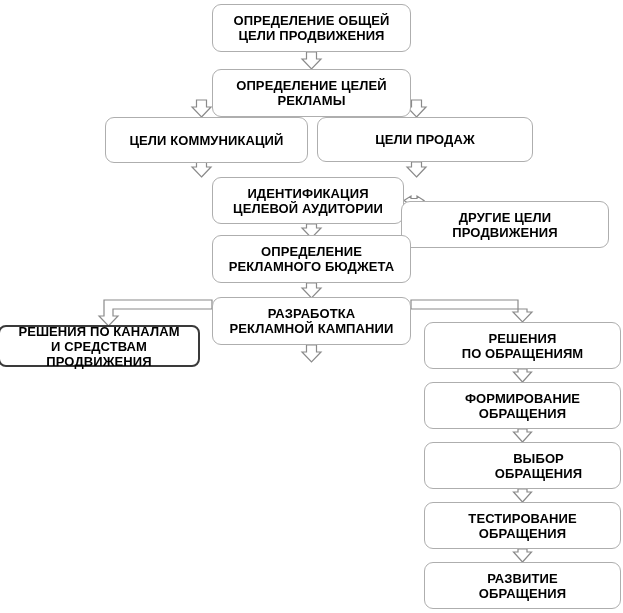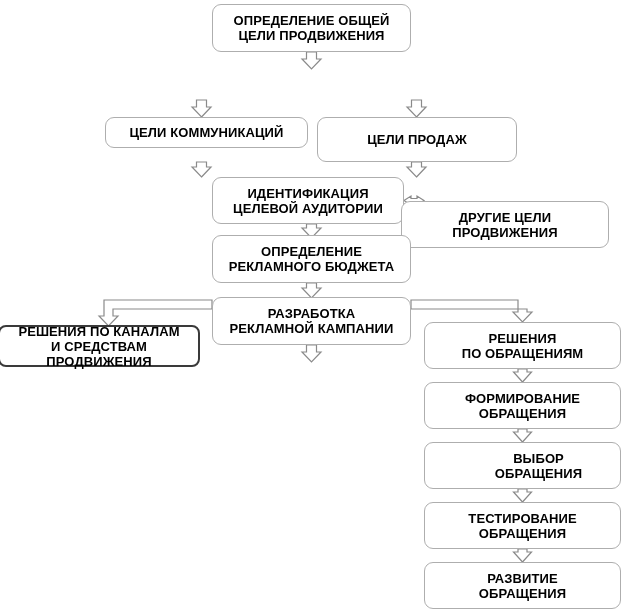--- a/index.html
+++ b/index.html
@@ -87,24 +87,28 @@
       <path d="M518,489 L518,492 L513.5,492 L522.5,502 L531.5,492 L527,492 L527,489 Z"></path>
 
       <path d="M518,549 L518,552 L513.5,552 L522.5,562 L531.5,552 L527,552 L527,549 Z"></path>
     </g>
   </svg>
 
   <div class="node" id="box-n1" style="left: 212px; top: 4px; width: 199px; height: 48px;">
     <span class="txt">ОПРЕДЕЛЕНИЕ ОБЩЕЙ
 ЦЕЛИ ПРОДВИЖЕНИЯ</span>
   </div>
-  <div class="node" id="box-n3" style="left: 105px; top: 117px; width: 203px; height: 31px;">
+  <div class="node" id="box-n2" style="left: 212px; top: 69px; width: 199px; height: 48px;">
+    <span class="txt">ОПРЕДЕЛЕНИЕ ЦЕЛЕЙ
+РЕКЛАМЫ</span>
+  </div>
+  <div class="node" id="box-n3" style="left: 105px; top: 117px; width: 203px; height: 46px;">
     <span class="txt">ЦЕЛИ КОММУНИКАЦИЙ</span>
   </div>
-  <div class="node" id="box-n4" style="left: 317px; top: 117px; width: 200px; height: 45px;">
+  <div class="node" id="box-n4" style="left: 317px; top: 117px; width: 216px; height: 45px;">
     <span class="txt">ЦЕЛИ ПРОДАЖ</span>
   </div>
   <div class="node" id="box-n5" style="left: 212px; top: 177px; width: 192px; height: 47px;">
     <span class="txt">ИДЕНТИФИКАЦИЯ
 ЦЕЛЕВОЙ АУДИТОРИИ</span>
   </div>
   <div class="node" id="box-n6" style="left: 401px; top: 177px; width: 208px; height: 47px; margin-top: 24px;">
     <span class="txt">ДРУГИЕ ЦЕЛИ
 ПРОДВИЖЕНИЯ</span>
   </div>

